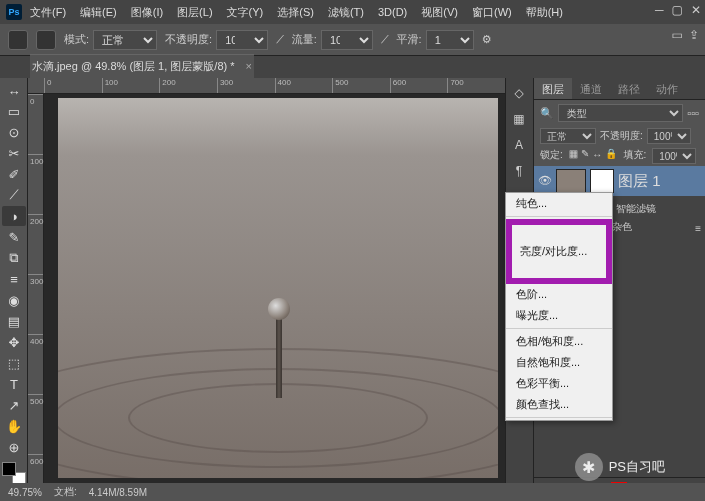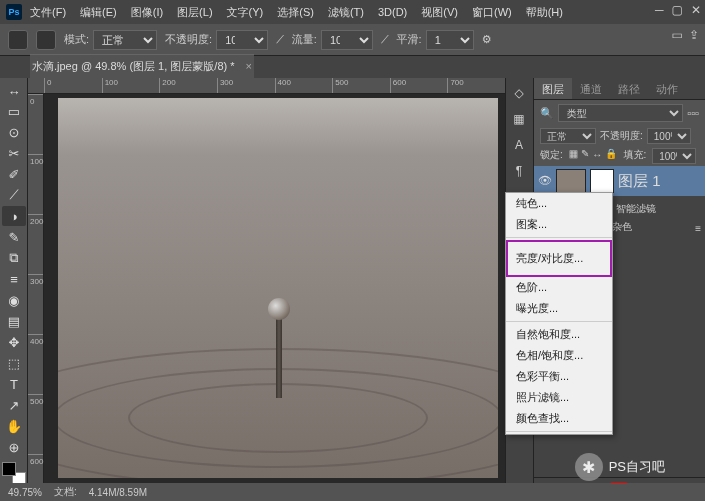--- a/index.html
+++ b/index.html
@@ -51,21 +51,21 @@
 .eye{width:14px;height:14px;color:#ddd;font-size:11px;text-align:center}
 .thumb{width:30px;height:24px;background:#8a8078;border:1px solid #222}
 .mask-thumb{width:24px;height:24px;background:#fff;border:1px solid #222}
 .layer-name{font-size:15px;color:#ddd}
 .fx-row{padding:2px 4px 2px 38px;font-size:10px;color:#ccc;display:flex;align-items:flex-end;gap:6px}
 .panel-bottom{height:24px;background:#434343;display:flex;align-items:center;justify-content:flex-end;gap:8px;padding:0 6px;border-top:1px solid #222}
 .pb-icon{width:16px;height:16px;color:#ccc;display:flex;align-items:center;justify-content:center;font-size:12px}
 .pb-hl{border:2px solid #e00;padding:1px}
 .context-menu{position:absolute;left:505px;top:192px;width:108px;background:#f0f0f0;border:1px solid #999;box-shadow:2px 2px 6px rgba(0,0,0,0.4);color:#222;font-size:11px;z-index:100}
 .cm-item{padding:3px 10px;cursor:default}
-.cm-item.hl{border:2px solid #a21caf;padding:9px 8px}
+.cm-item.hl{border:6px solid #a21caf;padding:19px 8px}
 .cm-sep{height:1px;background:#ccc;margin:2px 0}
 .status{position:absolute;bottom:0;left:0;right:0;height:18px;background:#535353;display:flex;align-items:center;padding:0 8px;gap:12px;font-size:10px;color:#ccc}
 .watermark{position:absolute;right:40px;bottom:20px;display:flex;align-items:center;gap:6px;color:#fff;font-size:13px;z-index:50;opacity:0.9}
 .wm-logo{width:28px;height:28px;background:#888;border-radius:50%;display:flex;align-items:center;justify-content:center;font-size:16px}
 .win-controls{position:absolute;right:4px;top:3px;display:flex;gap:8px;color:#ccc;font-size:12px}
 .extra-icons{position:absolute;right:6px;top:28px;display:flex;gap:6px;color:#ccc;font-size:12px}
 </style>
 </head>
 <body>
 
@@ -233,30 +233,28 @@
       <span class="pb-icon pb-hl">◐</span>
       <span class="pb-icon">📁</span>
       <span class="pb-icon">▣</span>
       <span class="pb-icon">🗑</span>
     </div>
   </div>
 </div>
 
 <div class="context-menu">
   <div class="cm-item">纯色...</div>
-  <div class="cm-item">图案...</div>
   <div class="cm-sep"></div>
   <div class="cm-item hl">亮度/对比度...</div>
   <div class="cm-item">色阶...</div>
   <div class="cm-item">曝光度...</div>
   <div class="cm-sep"></div>
+  <div class="cm-item">色相/饱和度...</div>
   <div class="cm-item">自然饱和度...</div>
-  <div class="cm-item">色相/饱和度...</div>
   <div class="cm-item">色彩平衡...</div>
-  <div class="cm-item">照片滤镜...</div>
   <div class="cm-item">颜色查找...</div>
   <div class="cm-sep"></div>
 
 </div>
 
 <div class="status">
   <span>49.75%</span>
   <span>文档:</span>
   <span>4.14M/8.59M</span>
 </div>

